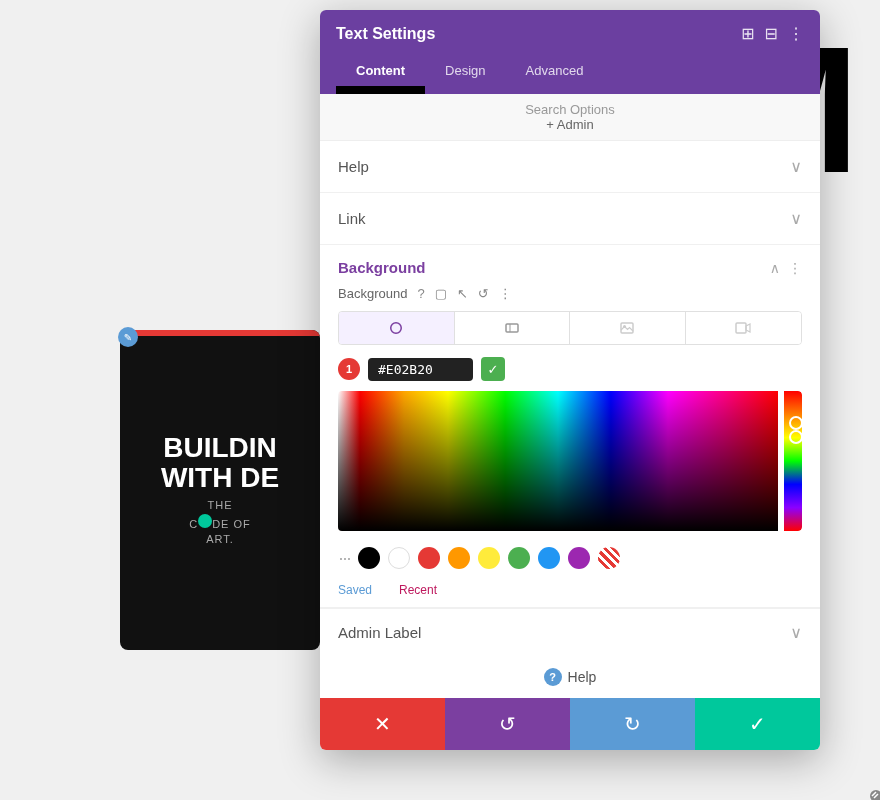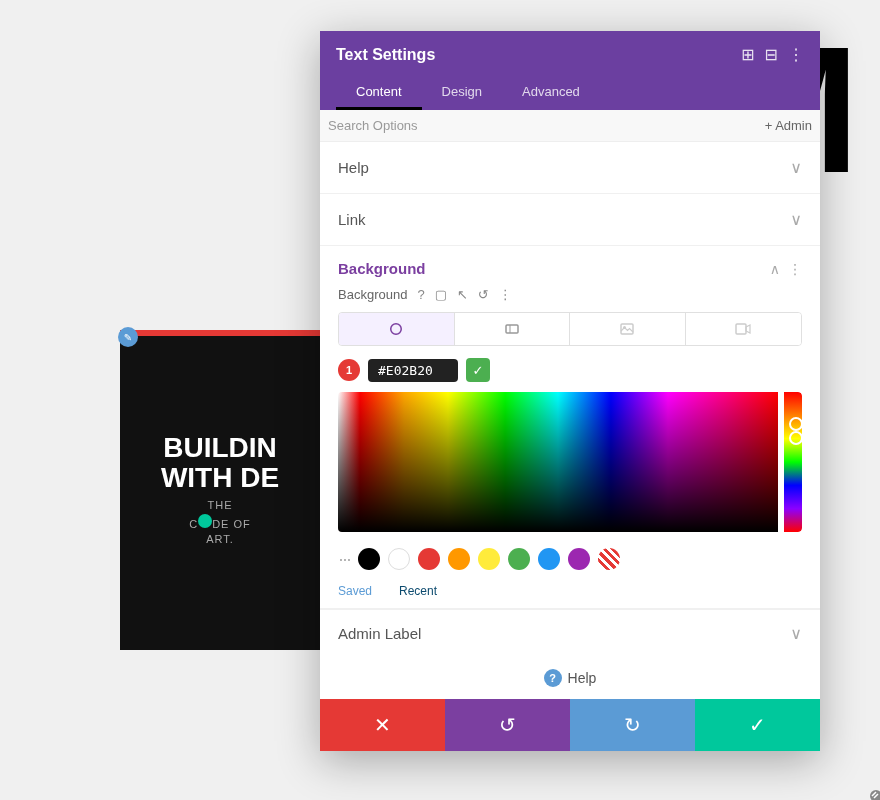--- a/index.html
+++ b/index.html
@@ -31,21 +31,21 @@
       letter-spacing: -5px;
     }
 
     .bg-card {
       position: absolute;
       top: 330px;
       left: 120px;
       width: 200px;
       height: 320px;
       background: #111;
-      border-radius: 0;
+      border-radius: 8px;
       overflow: hidden;
       display: flex;
       flex-direction: column;
       align-items: center;
       justify-content: center;
       padding: 20px;
     }
 
     .bg-card-bar {
       width: 100%;
@@ -94,25 +94,25 @@
       align-items: center;
       justify-content: center;
       color: #fff;
       font-size: 10px;
       z-index: 5;
     }
 
     
     .panel-overlay {
       position: absolute;
-      top: 31px;
+      top: 10px;
       left: 320px;
       width: 500px;
       background: #fff;
-      border-radius: 0;
+      border-radius: 6px;
       box-shadow: 0 10px 40px rgba(0,0,0,0.3);
       overflow: hidden;
       z-index: 10;
     }
 
     
     .panel-header {
       background: #6b3fa0;
       padding: 14px 16px 0;
     }
@@ -150,32 +150,33 @@
     .panel-tab {
       padding: 8px 20px;
       color: rgba(255,255,255,0.8);
       font-size: 13px;
       cursor: pointer;
       border-bottom: 3px solid transparent;
     }
 
     .panel-tab.active {
       color: #fff;
-      border-bottom: 3px solid #000000;
-      font-weight: 400;
+      border-bottom: 8px solid #000000;
+      font-weight: 700;
     }
 
     
     .search-bar {
       display: flex;
-      align-items: flex-end;
+      align-items: center;
       justify-content: space-between;
-      padding: 8px 8px;
+      padding: 8px 21px;
       background: #f8f8f8;
       border-bottom: 1px solid #eee;
+      flex-direction: column;
     }
 
     .search-text {
       color: #999;
       font-size: 13px;
     }
 
     .filter-btn {
       color: #666;
       font-size: 13px;
@@ -299,21 +300,21 @@
 
     .color-hex-input {
       background: #222;
       color: #fff;
       font-size: 13px;
       padding: 4px 10px;
       border-radius: 4px;
       border: none;
       outline: none;
       font-family: monospace;
-      width: 90px;
+      width: 105px;
     }
 
     .color-hex-confirm {
       width: 24px;
       height: 24px;
       background: #4caf50;
       border-radius: 4px;
       display: flex;
       align-items: center;
       justify-content: center;
@@ -424,21 +425,21 @@
 
     
     .swatch-tabs {
       display: flex;
       gap: 27px;
       padding: 2px 18px 10px;
     }
 
     .swatch-tab {
       font-size: 12px;
-      color: #0c4a6e;
+      color: #be185d;
       cursor: pointer;
     }
 
     .swatch-tab.active {
       color: #5b9bd5;
     }
 
     
     .admin-row {
       display: flex;

